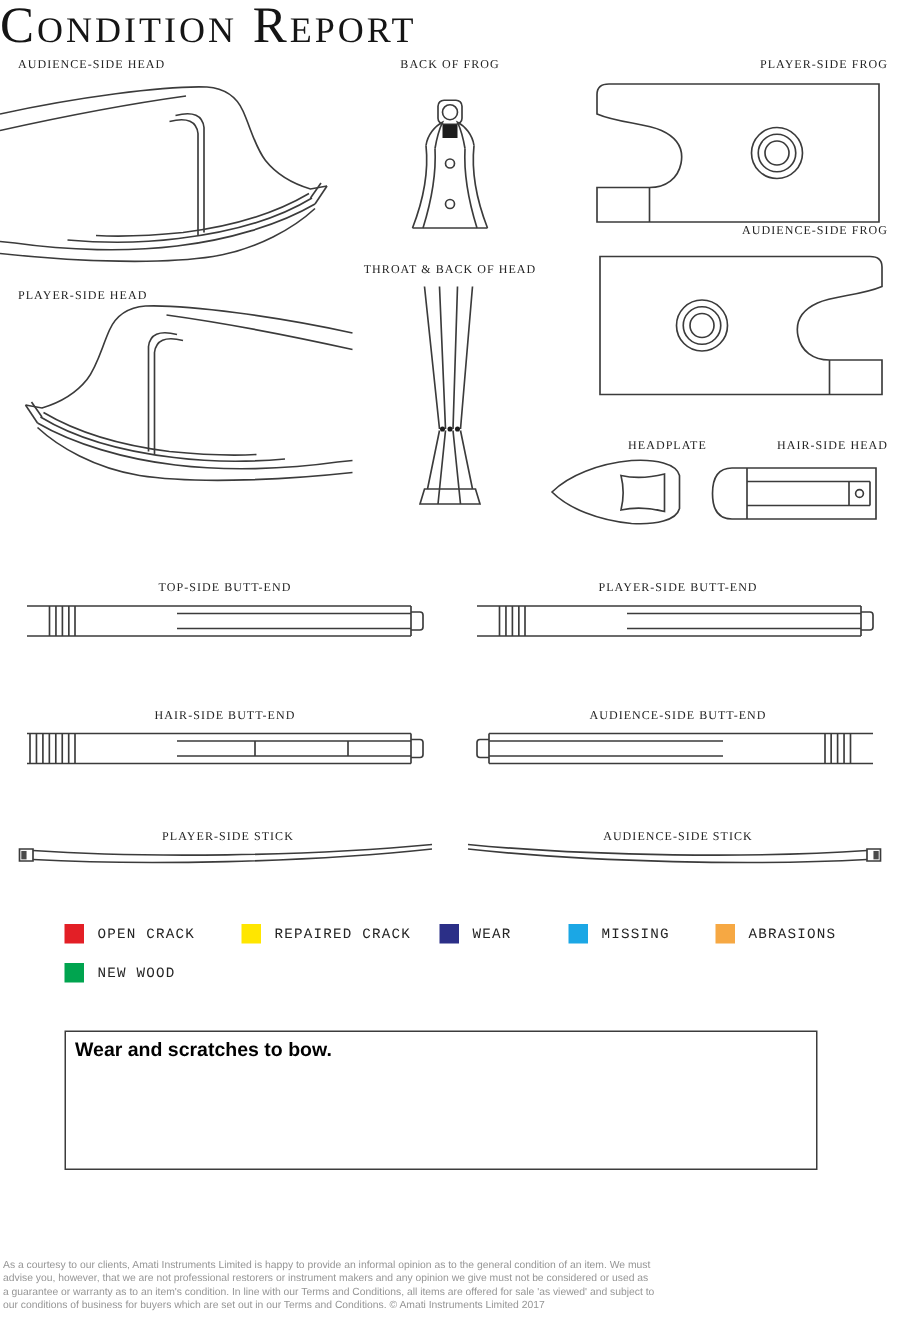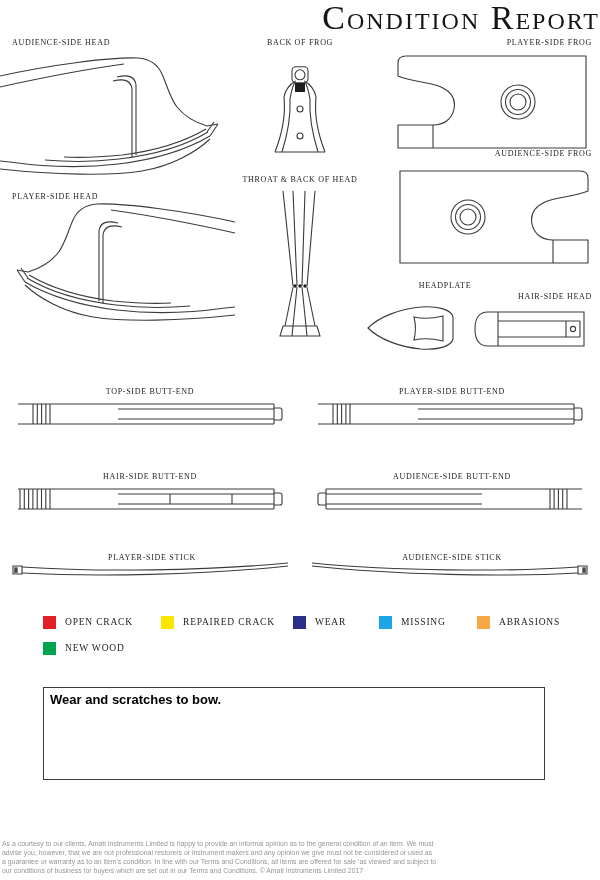--- a/index.html
+++ b/index.html
@@ -1,29 +1,29 @@
 <!DOCTYPE html>
 <html><head>
 <meta charset="utf-8">
 <style>
   html,body{margin:0;padding:0;background:#ffffff;}
   #page{position:relative;width:600px;height:880px;background:#ffffff;overflow:hidden;
         font-family:"Liberation Serif",serif;color:#1c1c1c;}
-  .title{position:absolute;top:0;left:0;right:0;text-align:right;
+  .title{position:absolute;top:0;left:0;right:0;text-align:left;
          font-family:"Liberation Serif",serif;font-variant:small-caps;
          font-size:34px;line-height:36px;letter-spacing:2px;color:#151515;}
   .lbl{position:absolute;font-family:"Liberation Serif",serif;font-size:8px;
        letter-spacing:0.7px;color:#242424;white-space:nowrap;}
   .lbl.center{transform:translateX(-50%);}
   .lbl.right{right:8px;text-align:right;padding-left:29px;}
   svg.diag{position:absolute;overflow:visible;}
   .stroke{stroke:#3b3b3b;fill:none;stroke-width:1.1px;}
   .legend-item{position:absolute;display:flex;align-items:center;gap:9px;height:14px;}
   .swatch{width:13px;height:13px;flex:0 0 13px;}
-  .leg-label{font-family:Liberation Serif, serif;font-size:9.5px;letter-spacing:0.8px;
+  .leg-label{font-family:Liberation Mono, monospace;font-size:9.5px;letter-spacing:0.8px;
              color:#242424;white-space:nowrap;line-height:13px;}
   .comments-box{position:absolute;left:43px;top:687px;width:502px;height:93px;
                 border:1px solid #3c3c3c;box-sizing:border-box;background:#fff;}
   .comments-header{height:30px;border-bottom:1px solid #3c3c3c;display:flex;align-items:center;
                    padding-left:13px;font-variant:small-caps;font-size:13px;
                    letter-spacing:1.2px;color:#3a3a3a;}
   .comments-value{padding:4px 6px;font-family:"Liberation Sans",sans-serif;
                   font-weight:bold;font-size:13px;color:#000;}
   .disclaimer{position:absolute;left:2px;top:840px;font-family:"Liberation Sans",sans-serif;
               font-size:6.9px;line-height:8.9px;color:#969696;}
@@ -111,21 +111,21 @@
   </svg>
 
   <div class="title">Condition Report</div>
 
   <div class="lbl" style="left:12px;top:38px">AUDIENCE-SIDE HEAD</div>
   <div class="lbl center" style="left:300px;top:38px">BACK OF FROG</div>
   <div class="lbl right" style="top:38px">PLAYER-SIDE FROG</div>
   <div class="lbl right" style="top:149px">AUDIENCE-SIDE FROG</div>
   <div class="lbl center" style="left:300px;top:175px">THROAT &amp; BACK OF HEAD</div>
   <div class="lbl" style="left:12px;top:192px">PLAYER-SIDE HEAD</div>
-  <div class="lbl center" style="left:445px;top:281px">HEADPLATE</div>
+  <div class="lbl center" style="left:445px;top:292px">HEADPLATE</div>
   <div class="lbl right" style="top:292px">HAIR-SIDE HEAD</div>
   <div class="lbl center" style="left:150px;top:387px">TOP-SIDE BUTT-END</div>
   <div class="lbl center" style="left:452px;top:387px">PLAYER-SIDE BUTT-END</div>
   <div class="lbl center" style="left:150px;top:472px">HAIR-SIDE BUTT-END</div>
   <div class="lbl center" style="left:452px;top:472px">AUDIENCE-SIDE BUTT-END</div>
   <div class="lbl center" style="left:152px;top:553px">PLAYER-SIDE STICK</div>
   <div class="lbl center" style="left:452px;top:553px">AUDIENCE-SIDE STICK</div>
 
   <svg class="diag" style="left:0;top:52px" width="235" height="138" viewBox="0 0 235 138">
       <use href="#g-head"></use>

